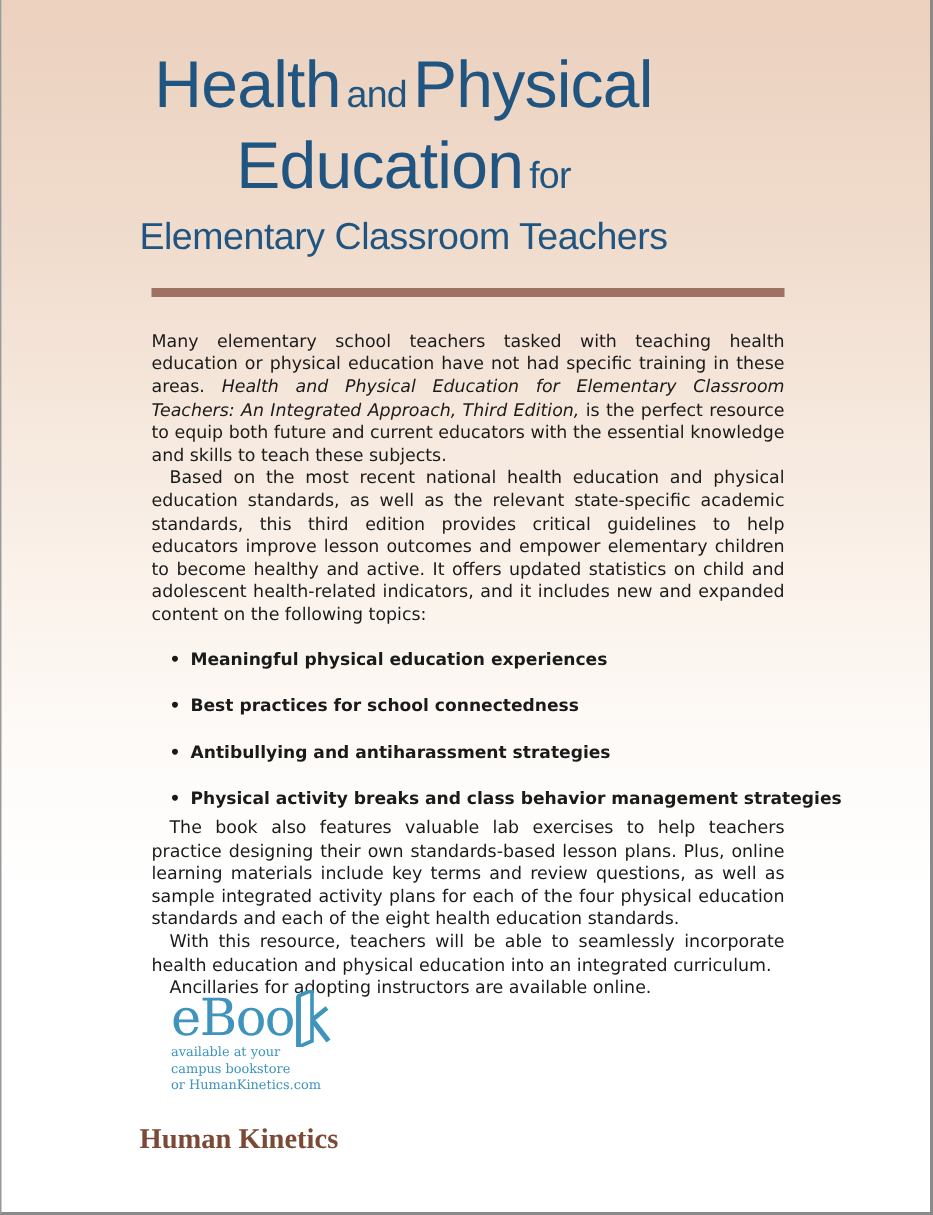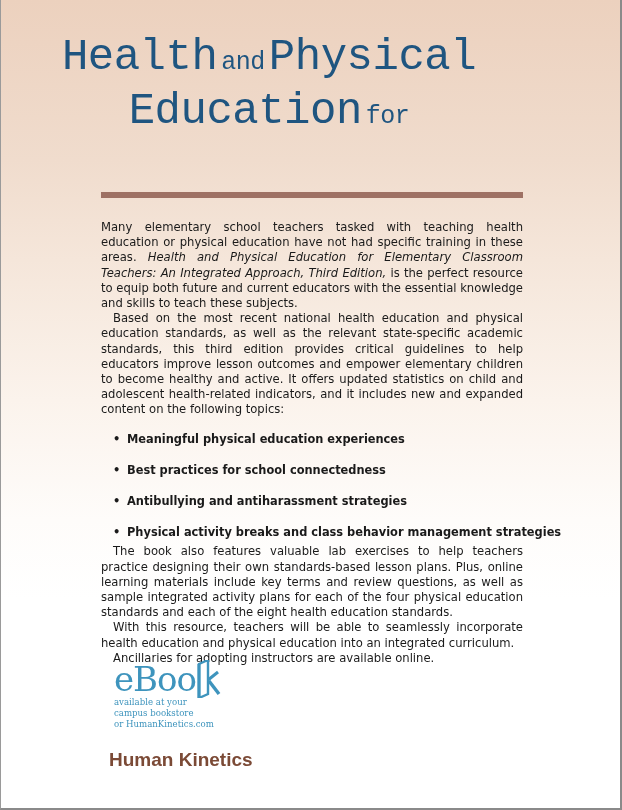--- a/index.html
+++ b/index.html
@@ -33,21 +33,21 @@
       font-family: "DejaVu Sans", sans-serif;
       color: #1a1a1a;
     }
     .title-block {
       position: absolute;
       top: 32px;
       left: 0;
       width: 536px;
       text-align: center;
       color: #1f5580;
-      font-family: Liberation Mono, monospace;
+      font-family: Liberation Sans, sans-serif;
     }
     .title-line {
       display: block;
       white-space: nowrap;
     }
     .title-line1 {
       font-size: 44px;
       line-height: 50px;
       font-weight: normal;
       letter-spacing: -0.5px;
@@ -134,36 +134,37 @@
     .ebook-sub {
       font-family: "DejaVu Serif", serif;
       color: #3e94bd;
       font-size: 8.6px;
       line-height: 11px;
       margin-top: 1px;
     }
     .publisher {
       position: absolute;
       top: 749px;
-      left: 108px;
+      left: 92px;
       color: #7b4a36;
-      font-family: Liberation Sans, sans-serif;
+      font-family: Liberation Serif, serif;
       font-weight: bold;
       font-size: 19px;
       line-height: 22px;
     }
   </style>
 </head>
 <body>
 
 <div class="cover">
 
   <div class="title-block">
     <span class="title-line title-line1"><span>Health</span><span class="title-small" style="margin:0 4px;">and</span><span>Physical</span></span>
     <span class="title-line title-line2"><span>Education</span><span class="title-small" style="margin-left:4px;">for</span></span>
+    <span class="title-line title-line3">Elementary Classroom Teachers</span>
   </div>
 
   <div class="rule"></div>
 
   <div class="body-text">
     <p><span>Many elementary school teachers tasked with teaching health education or physical education have not had specific training in these areas. </span><em>Health and Physical Education for Elementary Classroom Teachers: An Integrated Approach, Third Edition,</em><span> is the perfect resource to equip both future and current educators with the essential knowledge and skills to teach these subjects.</span></p>
     <p class="indent">Based on the most recent national health education and physical education standards, as well as the relevant state-specific academic standards, this third edition provides critical guidelines to help educators improve lesson outcomes and empower elementary children to become healthy and active. It offers updated statistics on child and adolescent health-related indicators, and it includes new and expanded content on the following topics:</p>
     <div class="topics-wrap">
       <ul class="topics">
         <li><span class="bullet">•</span><span>Meaningful physical education experiences</span></li>

